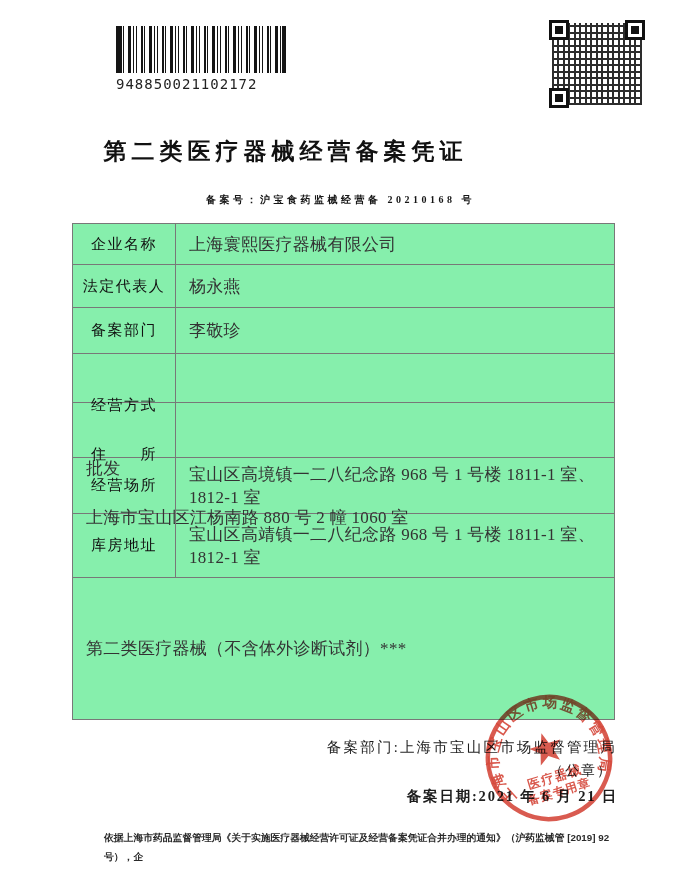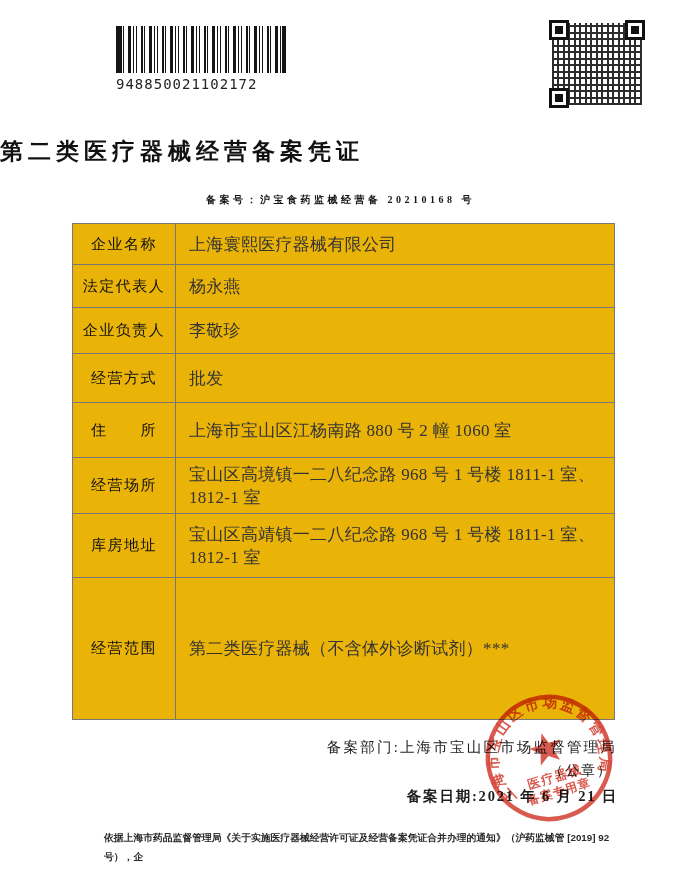--- a/index.html
+++ b/index.html
@@ -39,47 +39,47 @@
     opacity:.9;
   }
   .finder{position:absolute;width:20px;height:20px;border:3px solid #111;background:#fff;box-sizing:border-box;}
   .finder::after{content:"";position:absolute;inset:3px;background:#111;}
   .finder.tl{left:4px;top:4px;}
   .finder.tr{right:4px;top:4px;}
   .finder.bl{left:4px;bottom:4px;}
 
   
   .title{
-    left:0;top:136px;width:571px;margin:0;
+    left:0;top:136px;width:571px;text-align:center;margin:0;
     font-size:23px;font-weight:700;letter-spacing:5px;color:#111;
   }
   .filing-no{
     left:0;top:193px;width:681px;text-align:center;
     font-size:10px;font-weight:600;letter-spacing:3.5px;color:#161616;
   }
 
   
   .cert-table{
     left:72px;top:223px;width:543px;
     border:1px solid #787878;border-bottom:none;
-    box-sizing:border-box;background:#eab308;
+    box-sizing:border-box;background:#86efac;
   }
   .trow{display:flex;border-bottom:1px solid #787878;}
   .tlabel{
     width:103px;flex:0 0 103px;display:flex;align-items:center;justify-content:center;
     border-right:1px solid #787878;box-sizing:border-box;
     font-size:15px;letter-spacing:1.5px;color:#111;
   }
   .tvalue{
     flex:1;display:flex;align-items:center;
     padding-left:13px;padding-right:8px;
     font-size:17px;color:#333;letter-spacing:.3px;
   }
-  .h40{height:40px;} .h42{height:42px;} .h45{height:45px;} .h48{height:48px;}
-  .h54{height:54px;} .h55{height:55px;} .h63{height:63px;} .h141{height:141px;}
+  .h40{height:40px;} .h42{height:42px;} .h45{height:45px;} .h48{height:48px;flex-direction:column;}
+  .h54{height:54px;flex-direction:column;} .h55{height:55px;} .h63{height:63px;} .h141{height:141px;}
 
   
   .dept-line{right:64px;top:738px;font-size:14.5px;letter-spacing:2.2px;color:#1d1d1d;}
   .seal-note{right:68px;top:762px;font-size:14px;letter-spacing:2px;color:#1d1d1d;}
   .date-line{right:63px;top:787px;font-size:14.5px;letter-spacing:1.8px;color:#1d1d1d;font-weight:bold;}
 
   
   .seal{
     left:474px;top:683px;width:150px;height:150px;
     transform:rotate(-17deg);
@@ -116,41 +116,40 @@
   <div class="abs cert-table">
     <div class="trow h40">
       <div class="tlabel">企业名称</div>
       <div class="tvalue">上海寰熙医疗器械有限公司</div>
     </div>
     <div class="trow h42">
       <div class="tlabel">法定代表人</div>
       <div class="tvalue">杨永燕</div>
     </div>
     <div class="trow h45">
-      <div class="tlabel">企业负责人</div>
+      <div class="tlabel">备案部门</div>
       <div class="tvalue">李敬珍</div>
     </div>
     <div class="trow h48">
       <div class="tlabel">经营方式</div>
       <div class="tvalue">批发</div>
     </div>
     <div class="trow h54">
       <div class="tlabel">住　　所</div>
       <div class="tvalue">上海市宝山区江杨南路 880 号 2 幢 1060 室</div>
     </div>
     <div class="trow h55">
       <div class="tlabel">经营场所</div>
       <div class="tvalue">宝山区高境镇一二八纪念路 968 号 1 号楼 1811-1 室、1812-1 室</div>
     </div>
     <div class="trow h63">
       <div class="tlabel">库房地址</div>
       <div class="tvalue">宝山区高靖镇一二八纪念路 968 号 1 号楼 1811-1 室、1812-1 室</div>
     </div>
     <div class="trow h141">
-      <div class="tlabel">经营范围</div>
       <div class="tvalue">第二类医疗器械（不含体外诊断试剂）***</div>
     </div>
   </div>
 
   <div class="abs dept-line">备案部门:上海市宝山区市场监督管理局</div>
   <div class="abs seal-note">（公章）</div>
   <div class="abs date-line">备案日期:2021 年 6 月 21 日</div>
 
   <svg class="abs seal" viewBox="0 0 150 150" xmlns="http://www.w3.org/2000/svg">
     <circle cx="75" cy="75" r="61" fill="none" stroke="#d23a2c" stroke-width="4.5" opacity="0.9"></circle>

